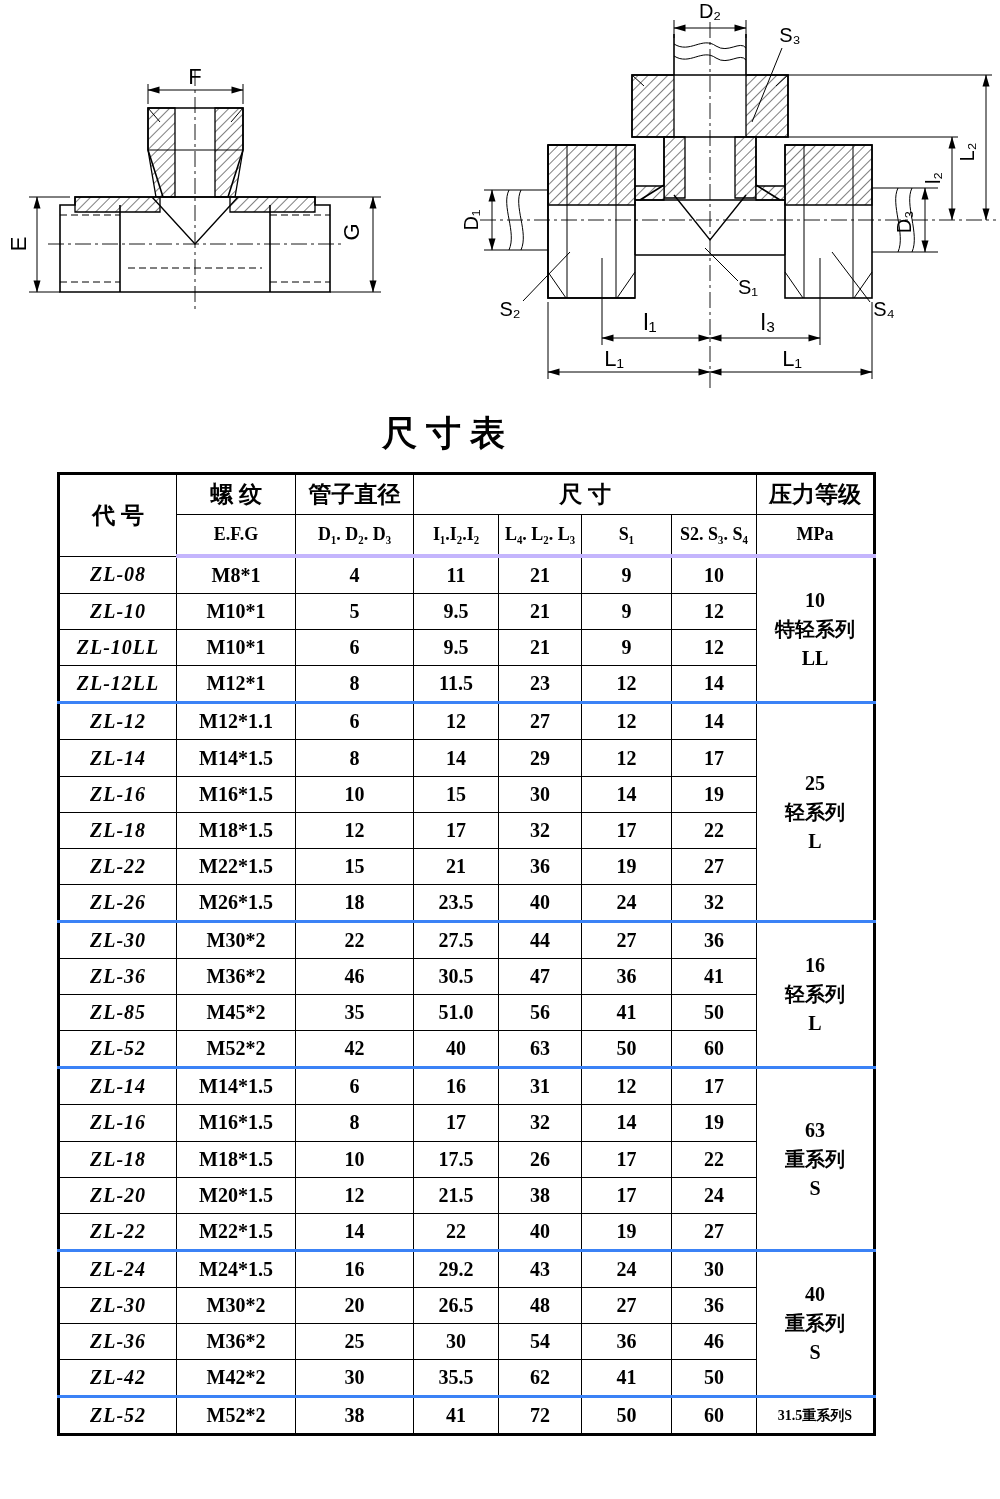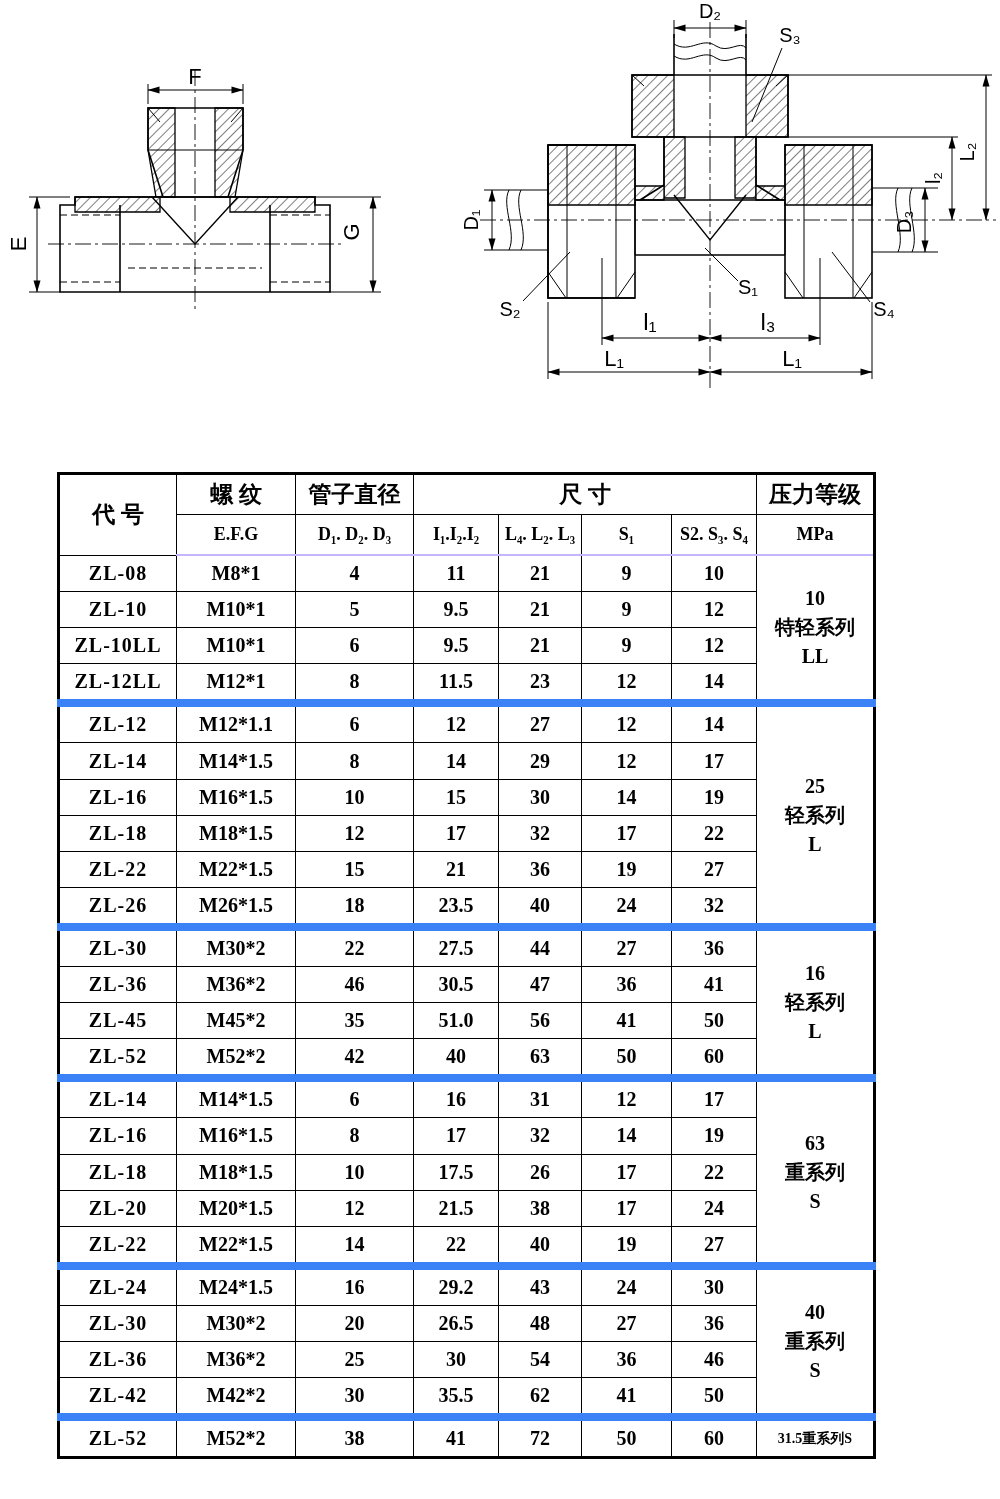--- a/index.html
+++ b/index.html
@@ -6,27 +6,27 @@
   .page{position:relative;width:1000px;height:1499px;background:#ffffff;overflow:hidden;
         font-family:"Liberation Sans",sans-serif;color:#000;}
   svg text{font-family:"Liberation Sans",sans-serif;fill:#000;}
   .page-title{position:absolute;left:382px;top:410px;font-size:35px;font-weight:bold;
         letter-spacing:9px;font-family:"Liberation Serif",serif;}
   table.dim{position:absolute;left:57px;top:472px;width:816px;border-collapse:collapse;
         table-layout:fixed;border:3px solid #000;}
   table.dim th,table.dim td{border:1.5px solid #000;text-align:center;vertical-align:middle;
         padding:0;overflow:hidden;}
   table.dim th{font-size:23px;font-weight:bold;height:39px;font-family:"Liberation Serif",serif;}
-  tr.sub th{border-bottom:2px solid #c4b5fd;font-size:18px;}
+  tr.sub th{border-bottom:4px solid #c4b5fd;font-size:18px;}
   table.dim td{height:35.1px;font-size:20px;font-weight:bold;font-family:"Liberation Serif",serif;}
   td.c-thread{text-align:left;padding-left:11px;font-size:19px;margin-top:8px;}
-  td.c-code{letter-spacing:1px;}
+  td.c-code{letter-spacing:1px;font-style:italic;}
   td.c-press{white-space:pre-line;line-height:1.45;font-size:19px;}
   td.c-press.small{font-size:14px;letter-spacing:0;}
-  tr.group-start td{border-top:8px solid #3b82f6;}
+  tr.group-start td{border-top:3px solid #3b82f6;}
 </style>
 </head>
 <body>
 
 <div class="page">
 
   <svg style="position:absolute;left:10px;top:50px;" width="410" height="320" viewBox="10 50 410 320" xmlns="http://www.w3.org/2000/svg">
     <defs>
       <pattern id="hp1" width="7" height="7" patternTransform="rotate(45)" patternUnits="userSpaceOnUse">
         <rect width="7" height="7" fill="#fff"></rect>
@@ -208,20 +208,21 @@
     <text x="911" y="222" font-size="20" text-anchor="middle" transform="rotate(-90 911 222)">D₃</text>
     <text x="510" y="316" font-size="20" text-anchor="middle">S₂</text>
     <text x="748" y="294" font-size="20" text-anchor="middle">S₁</text>
     <text x="884" y="316" font-size="20" text-anchor="middle">S₄</text>
     <text x="650" y="330" font-size="24" text-anchor="middle">l₁</text>
     <text x="768" y="330" font-size="24" text-anchor="middle">l₃</text>
     <text x="614" y="366" font-size="22" text-anchor="middle">L₁</text>
     <text x="792" y="366" font-size="22" text-anchor="middle">L₁</text>
   </svg>
 
+  <div class="page-title">尺寸表</div>
 
   <table class="dim">
     <colgroup>
       <col style="width:118px">
         <col style="width:119px">
         <col style="width:118px">
       <col style="width:85px">
         <col style="width:83px">
         <col style="width:90px">
       <col style="width:85px">
@@ -357,21 +358,21 @@
         <tr>
           <td class="c-code">ZL-36</td>
           <td class="c-thread">M36*2</td>
           <td class="c-dia">46</td>
           <td class="c-i">30.5</td>
           <td class="c-l">47</td>
           <td class="c-s1">36</td>
           <td class="c-s234">41</td>
         </tr>
         <tr>
-          <td class="c-code">ZL-45</td>
+          <td class="c-code">ZL-85</td>
           <td class="c-thread">M45*2</td>
           <td class="c-dia">35</td>
           <td class="c-i">51.0</td>
           <td class="c-l">56</td>
           <td class="c-s1">41</td>
           <td class="c-s234">50</td>
         </tr>
         <tr>
           <td class="c-code">ZL-52</td>
           <td class="c-thread">M52*2</td>

